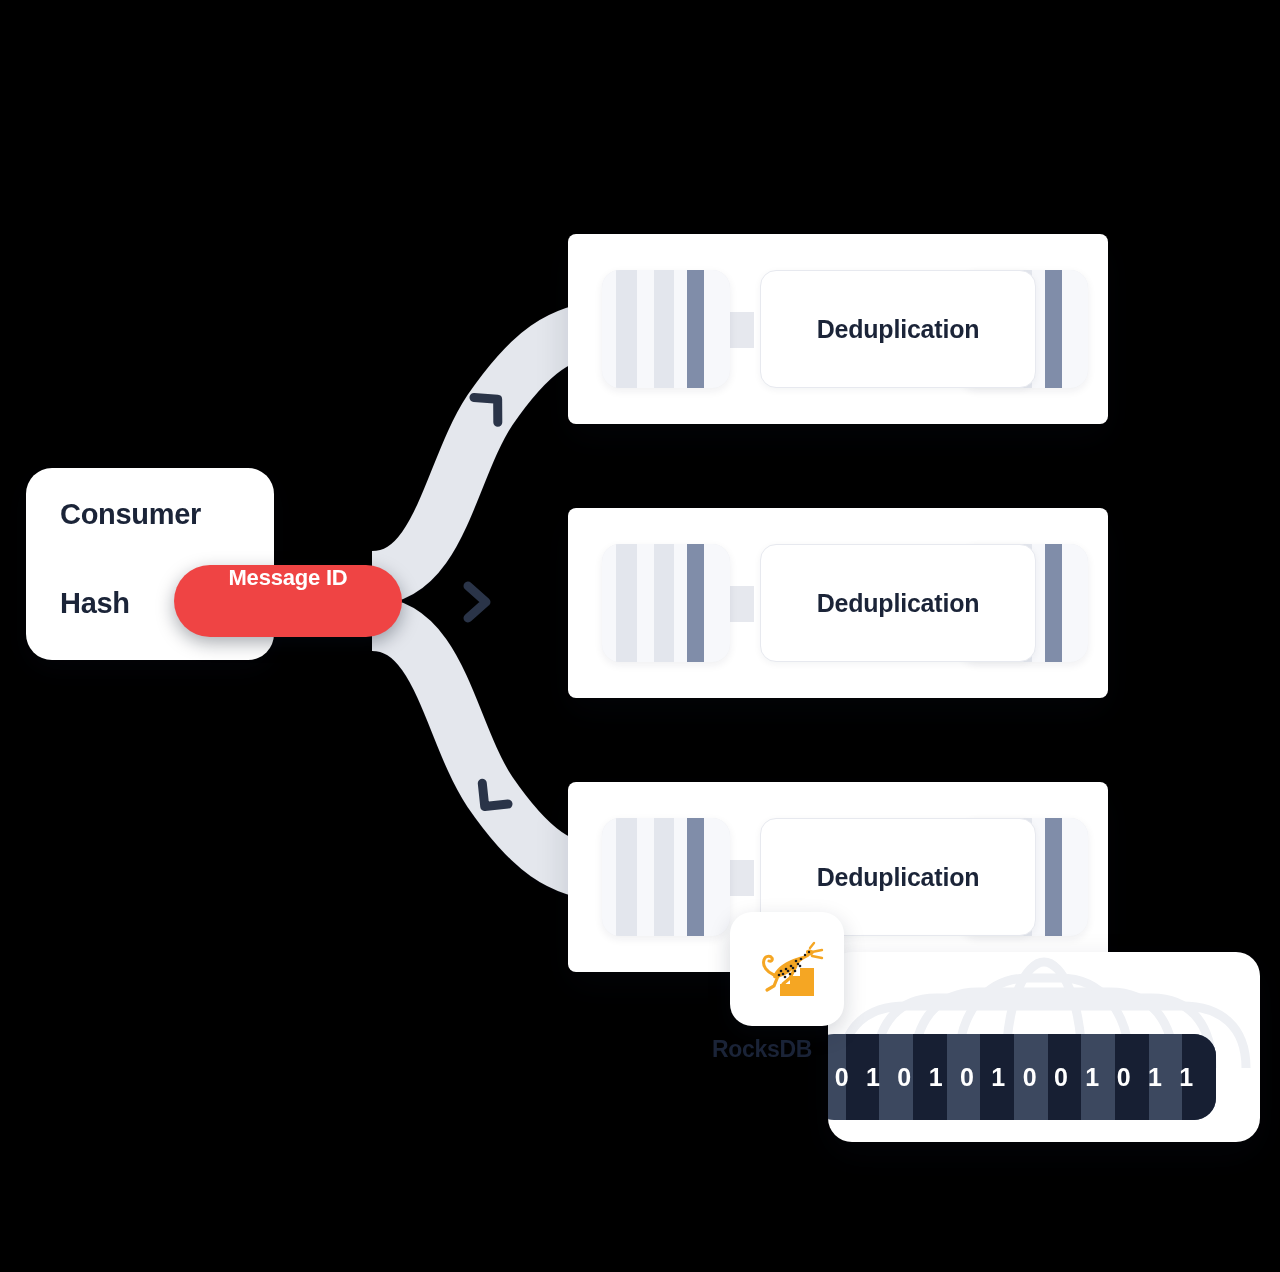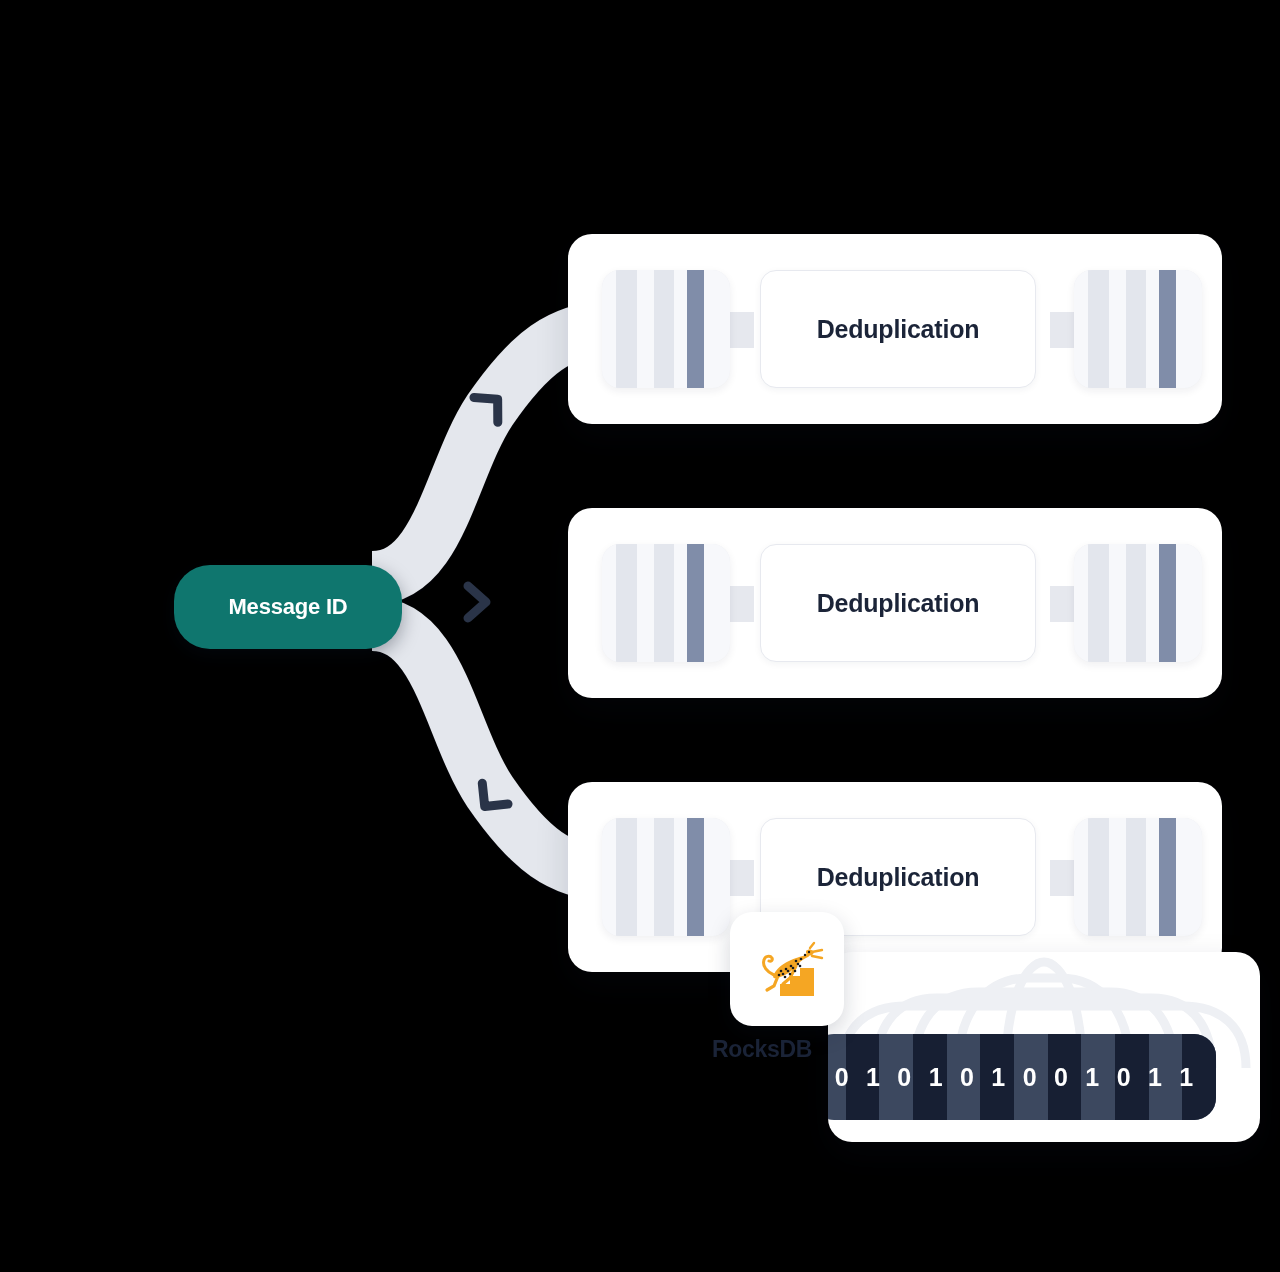--- a/index.html
+++ b/index.html
@@ -49,44 +49,44 @@
     line-height: 1;
   }
   .consumer-line.second { margin-top: 60px; }
 
   
   .msgid-pill {
     position: absolute;
     left: 174px;
     top: 565px;
     width: 228px;
-    height: 84px;
-    background: #0f766e;
+    height: 72px;
+    background: #ef4444;
     border-radius: 36px;
     display: flex;
-    align-items: center;
+    align-items: flex-start;
     justify-content: center;
     z-index: 7;
     box-shadow: 0 6px 18px rgba(10,16,32,0.35);
   }
   .msgid-pill span {
     color: #ffffff;
     font-size: 22px;
     font-weight: 700;
     letter-spacing: -0.2px;
   }
 
   
   .dedup-card {
     position: absolute;
     left: 568px;
-    width: 654px;
+    width: 540px;
     height: 190px;
     background: #ffffff;
-    border-radius: 24px;
+    border-radius: 8px;
     box-shadow: 0 14px 34px rgba(18,26,48,0.14);
     z-index: 4;
     display: flex;
     align-items: center;
   }
   .dedup-card.r1 { top: 234px; }
   .dedup-card.r2 { top: 508px; }
   .dedup-card.r3 { top: 782px; }
 
   
@@ -249,20 +249,24 @@
 
     <path d="M 372 624 C 440 624 450 732 490 792 C 530 850 560 872 610 875" stroke="#e4e7ed" stroke-width="54" fill="none" stroke-linecap="butt" filter="url(#ribshadow)"></path>
 
     <g stroke="#2a3448" stroke-width="9" fill="none" stroke-linecap="round" stroke-linejoin="round">
       <path d="M 478 393 L 500 402 L 493 424" transform="rotate(-18 490 408)"></path>
       <path d="M 468 586 L 486 602 L 468 618"></path>
       <path d="M 479 786 L 487 808 L 509 800" transform="rotate(14 492 798)"></path>
     </g>
   </svg>
 
+  <div class="consumer-card">
+    <div class="consumer-line">Consumer</div>
+    <div class="consumer-line second">Hash</div>
+  </div>
 
   <div class="msgid-pill">
     <span>Message ID</span>
   </div>
 
   <div class="dedup-card r1">
     <div class="tab t1"></div>
     <div class="tab t2"></div>
 
     <div class="stripe-block left">

